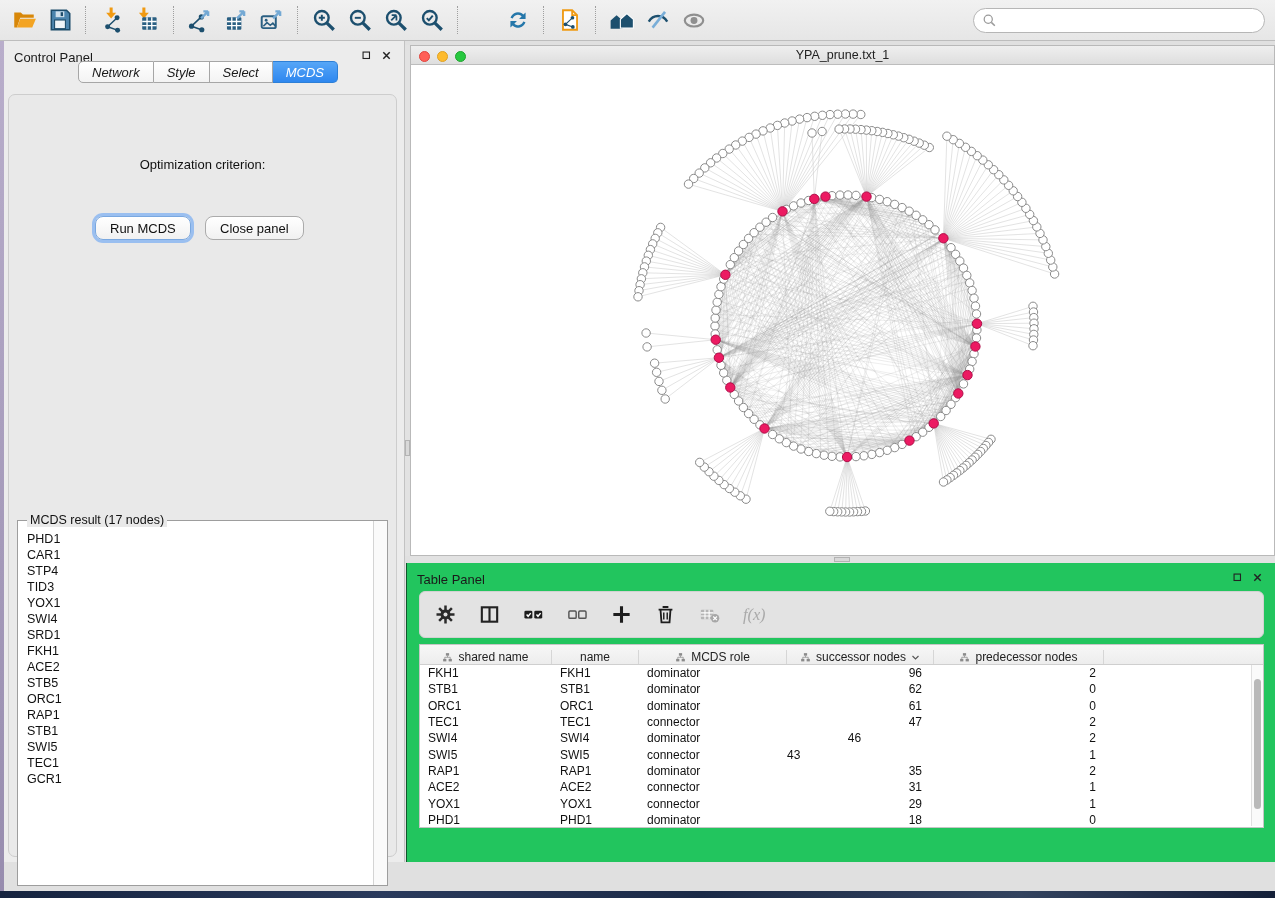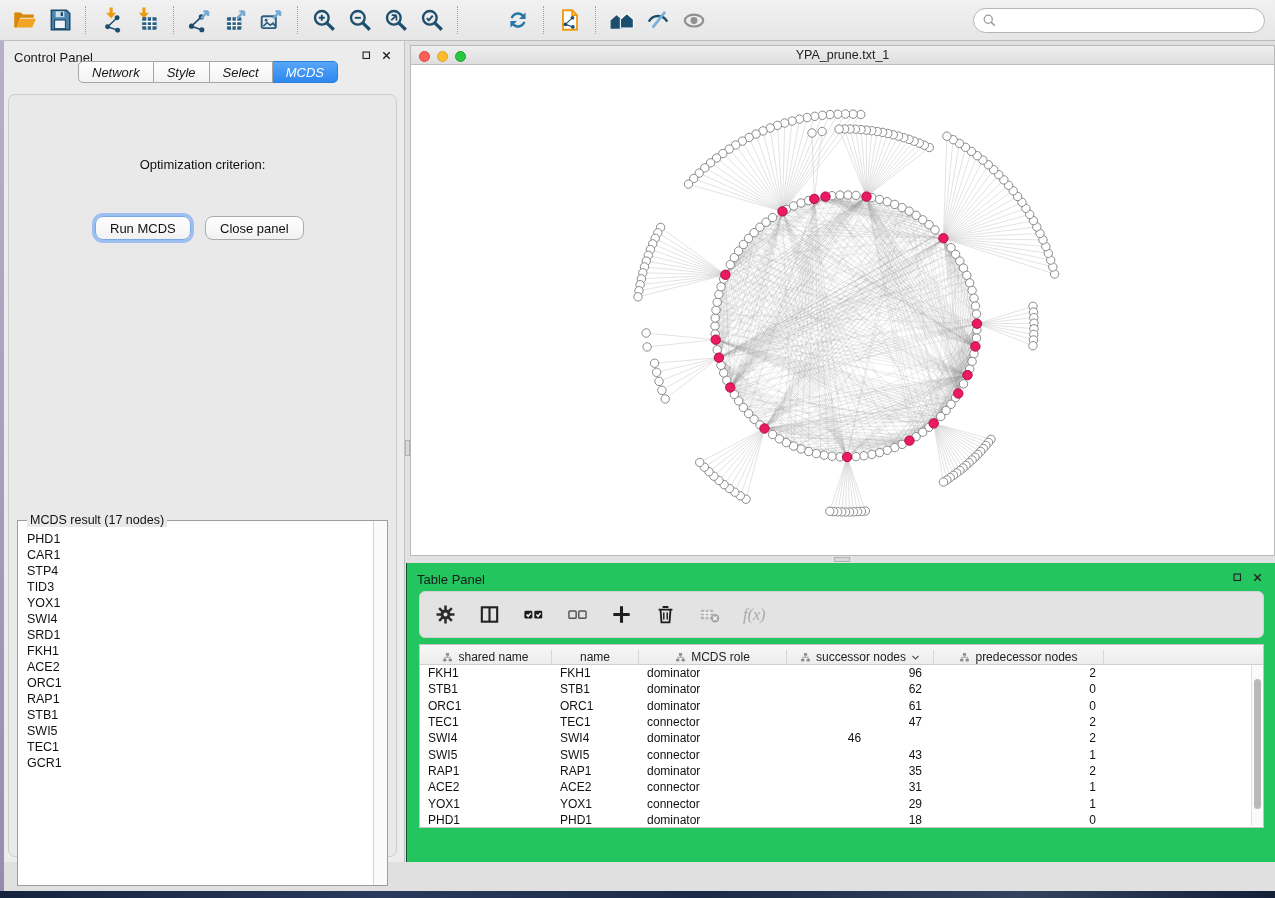--- a/index.html
+++ b/index.html
@@ -269,20 +269,21 @@
         <div class="result-list" id="mcds-result-list">
             <div class="result-item">PHD1</div>
             <div class="result-item">CAR1</div>
             <div class="result-item">STP4</div>
             <div class="result-item">TID3</div>
             <div class="result-item">YOX1</div>
             <div class="result-item">SWI4</div>
             <div class="result-item">SRD1</div>
             <div class="result-item">FKH1</div>
             <div class="result-item">ACE2</div>
+            <div class="result-item">STB5</div>
             <div class="result-item">ORC1</div>
             <div class="result-item">RAP1</div>
             <div class="result-item">STB1</div>
             <div class="result-item">SWI5</div>
             <div class="result-item">TEC1</div>
             <div class="result-item">GCR1</div>
           </div>
         <div class="result-scroll"></div>
       </div>
     </div>
@@ -1441,21 +1442,21 @@
             <div class="td" style="width:132px;padding-left:8px">SWI4</div>
             <div class="td" style="width:87px;padding-left:8px">SWI4</div>
             <div class="td" style="width:148px;padding-left:8px">dominator</div>
             <div class="td" style="width:147px;text-align:center;padding-right:12px">46</div>
             <div class="td" style="width:170px;text-align:right;padding-right:8px">2</div>
           </div>
           <div class="tbl-row">
             <div class="td" style="width:132px;padding-left:8px">SWI5</div>
             <div class="td" style="width:87px;padding-left:8px">SWI5</div>
             <div class="td" style="width:148px;padding-left:8px">connector</div>
-            <div class="td" style="width:147px;text-align:right;padding-right:12px">43</div>
+            <div class="td" style="width:147px;padding-right:12px">43</div>
             <div class="td" style="width:170px;text-align:right;padding-right:8px">1</div>
           </div>
           <div class="tbl-row">
             <div class="td" style="width:132px;padding-left:8px">RAP1</div>
             <div class="td" style="width:87px;padding-left:8px">RAP1</div>
             <div class="td" style="width:148px;padding-left:8px">dominator</div>
             <div class="td" style="width:147px;text-align:right;padding-right:12px">35</div>
             <div class="td" style="width:170px;text-align:right;padding-right:8px">2</div>
           </div>
           <div class="tbl-row">

